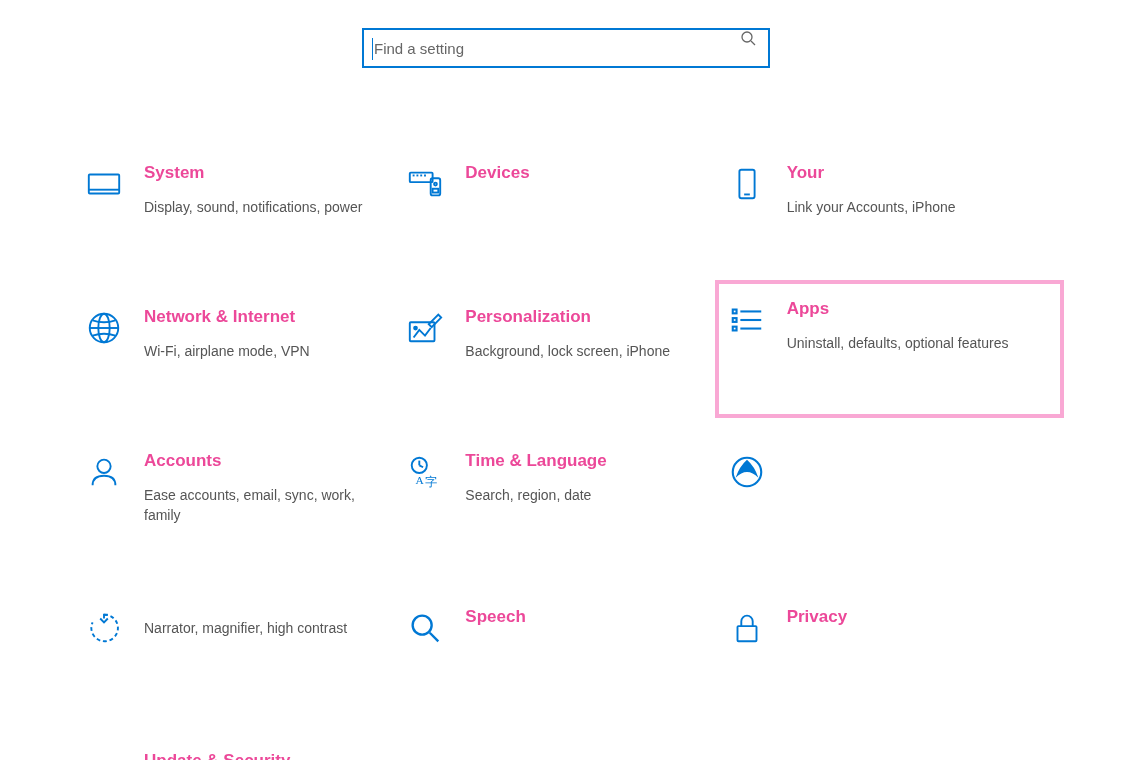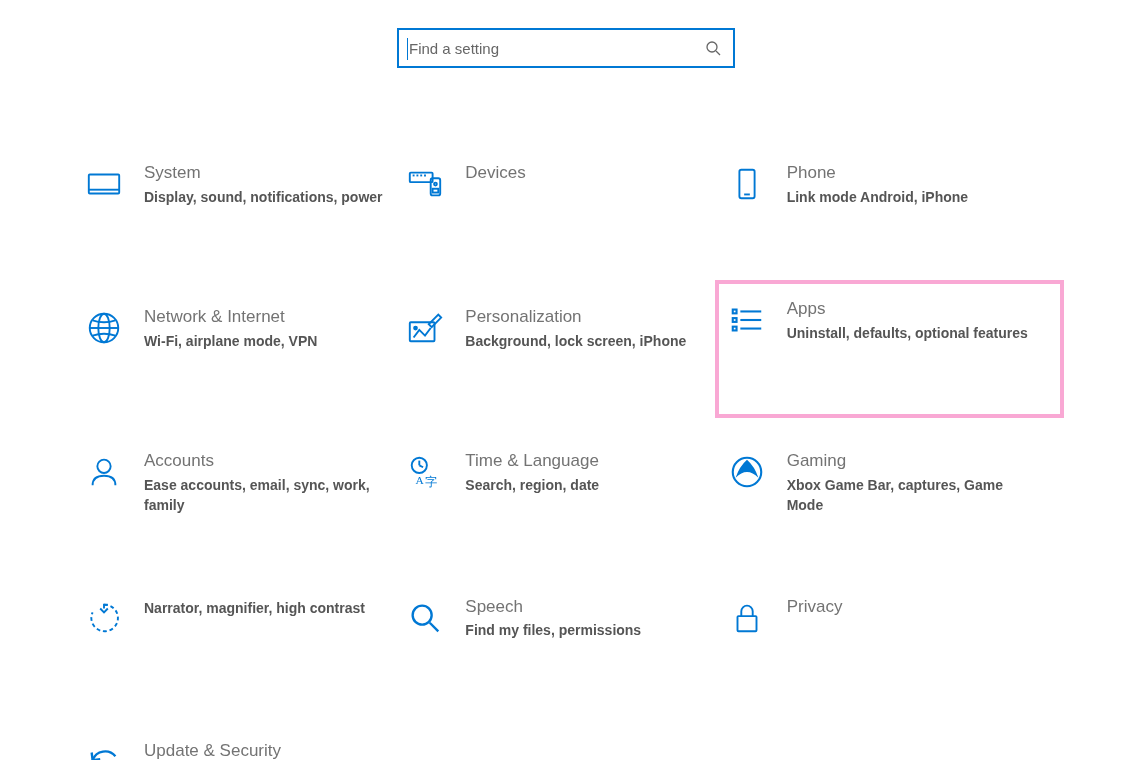--- a/index.html
+++ b/index.html
@@ -12,25 +12,24 @@
   }
   .container {
     padding-top: 28px;
   }
   .search-wrap {
     display: flex;
     justify-content: center;
     margin-bottom: 86px;
   }
   .search-box {
-    width: 338px;
+    width: 408px;
     height: 40px;
     border: 2px solid #0078d4;
     display: flex;
-    align-items: center;
     padding: 0 12px 0 8px;
     position: relative;
   }
   .search-input {
     flex: 1;
     border: none;
     outline: none;
     font-size: 15px;
     color: #333;
     background: transparent;
@@ -76,30 +75,29 @@
     color: #0078d4;
     display: flex;
     align-items: center;
     justify-content: center;
     margin-top: 2px;
   }
   .tile-icon svg { width: 38px; height: 38px; }
   .tile-text { flex: 1; padding-right: 10px; }
   .tile-title {
     font-size: 17px;
-    color: #737373;
-    font-weight: 400;
+    color: #ec4899;
+    font-weight: 700;
     line-height: 1.35;
   }
   .tile-desc {
     font-size: 14px;
     color: #555;
     line-height: 1.45;
-    margin-top: 2px;
-    font-weight: bold;
+    margin-top: 12px;
   }
   .highlight {
     border: 4px solid #f9a8d4;
     padding: 14px 12px 36px 8px;
     margin: -18px -16px -40px -12px;
   }
 </style>
 </head>
 <body>
 
@@ -152,22 +150,22 @@
     </div>
 
     <div class="tile">
       <div class="tile-icon">
         <svg viewBox="0 0 40 40" fill="none" stroke="currentColor" stroke-width="2">
           <rect x="12" y="5" width="16" height="30" rx="2"></rect>
           <line x1="17" y1="31" x2="23" y2="31"></line>
         </svg>
       </div>
       <div class="tile-text">
-        <div class="tile-title">Phone</div>
-        <div class="tile-desc">Link mode Android, iPhone</div>
+        <div class="tile-title">Your</div>
+        <div class="tile-desc">Link your Accounts, iPhone</div>
       </div>
     </div>
 
     <div class="tile">
       <div class="tile-icon">
         <svg viewBox="0 0 40 40" fill="none" stroke="currentColor" stroke-width="2">
           <circle cx="20" cy="20" r="15"></circle>
           <ellipse cx="20" cy="20" rx="6" ry="15"></ellipse>
           <line x1="5" y1="20" x2="35" y2="20"></line>
           <path d="M8 12 Q20 16 32 12"></path>
@@ -241,24 +239,20 @@
       </div>
     </div>
 
     <div class="tile">
       <div class="tile-icon">
         <svg viewBox="0 0 40 40" fill="none" stroke="currentColor" stroke-width="2.2">
           <circle cx="20" cy="20" r="15"></circle>
           <path d="M20 7 Q28 14 32 26 Q26 20 20 20 Q14 20 8 26 Q12 14 20 7 Z" fill="currentColor" stroke="none"></path>
         </svg>
       </div>
-      <div class="tile-text">
-        <div class="tile-title">Gaming</div>
-        <div class="tile-desc">Xbox Game Bar, captures, Game Mode</div>
-      </div>
     </div>
 
     <div class="tile">
       <div class="tile-icon">
         <svg viewBox="0 0 40 40" fill="none" stroke="currentColor" stroke-width="2">
           <path d="M20 6 A14 14 0 1 1 8 14" stroke-dasharray="4 3"></path>
           <polyline points="24,6 20,6 20,10"></polyline>
           <polyline points="16,10 20,14 24,10"></polyline>
         </svg>
       </div>
@@ -269,21 +263,20 @@
 
     <div class="tile">
       <div class="tile-icon">
         <svg viewBox="0 0 40 40" fill="none" stroke="currentColor" stroke-width="2.5">
           <circle cx="17" cy="17" r="10"></circle>
           <line x1="25" y1="25" x2="34" y2="34"></line>
         </svg>
       </div>
       <div class="tile-text">
         <div class="tile-title">Speech</div>
-        <div class="tile-desc">Find my files, permissions</div>
       </div>
     </div>
 
     <div class="tile">
       <div class="tile-icon">
         <svg viewBox="0 0 40 40" fill="none" stroke="currentColor" stroke-width="2">
           <rect x="10" y="18" width="20" height="16" rx="1"></rect>
           <path d="M14 18 V13 a6 6 0 0 1 12 0 V18"></path>
         </svg>
       </div>

